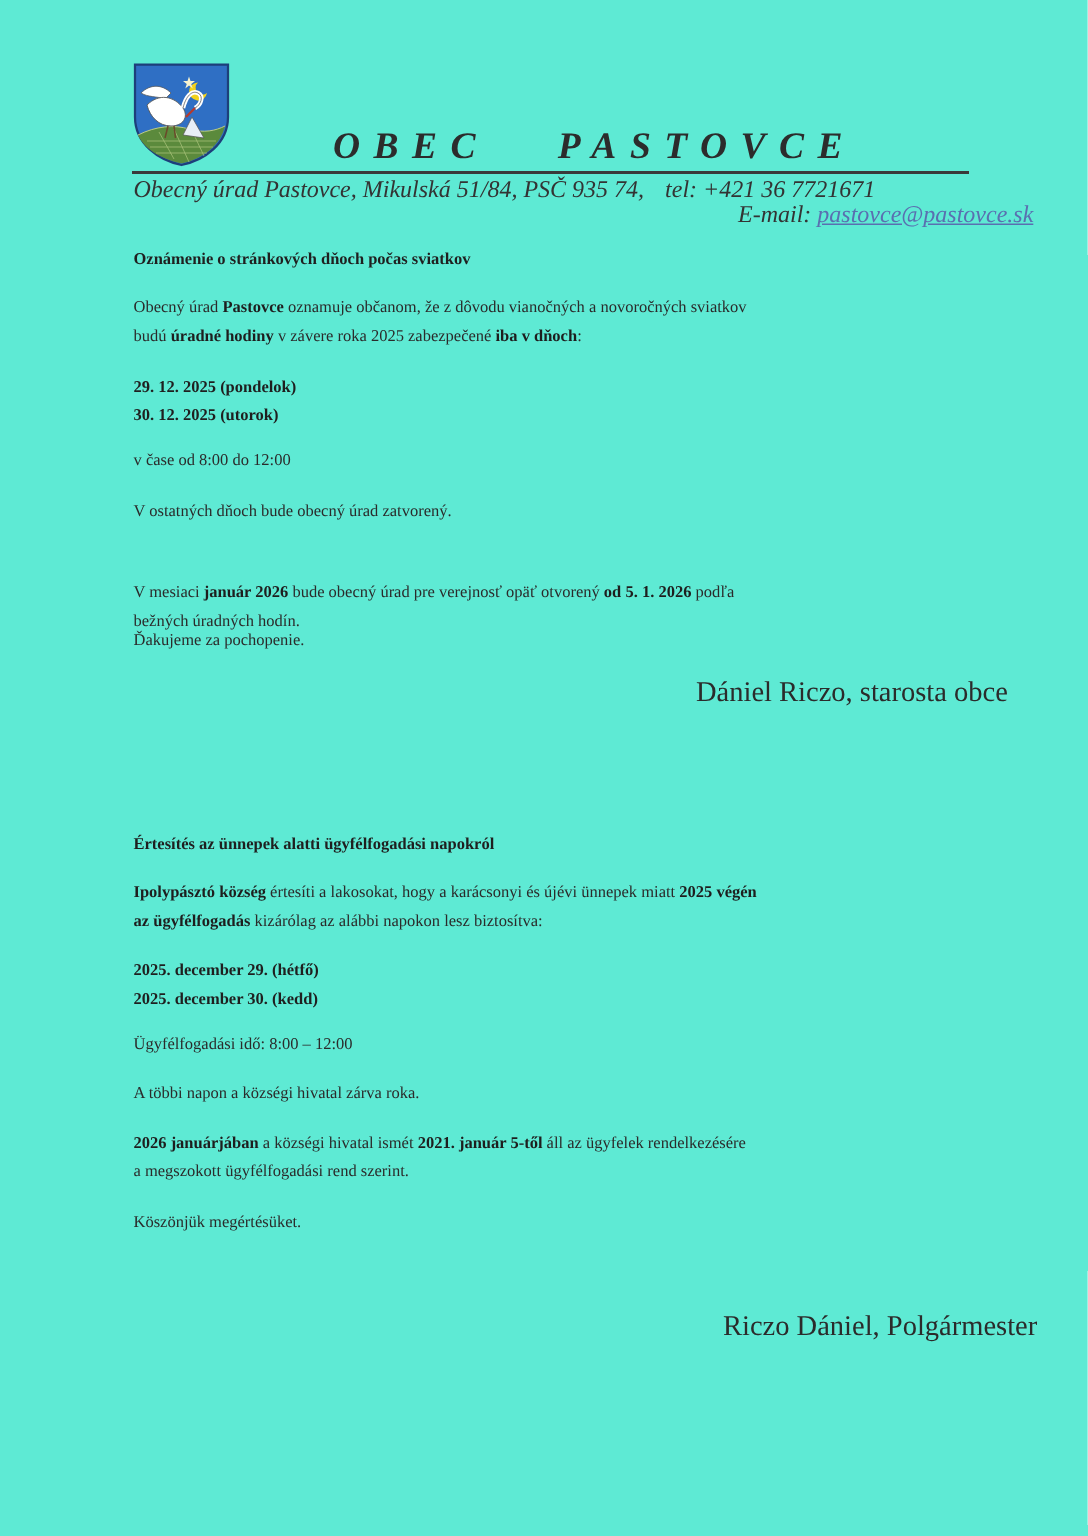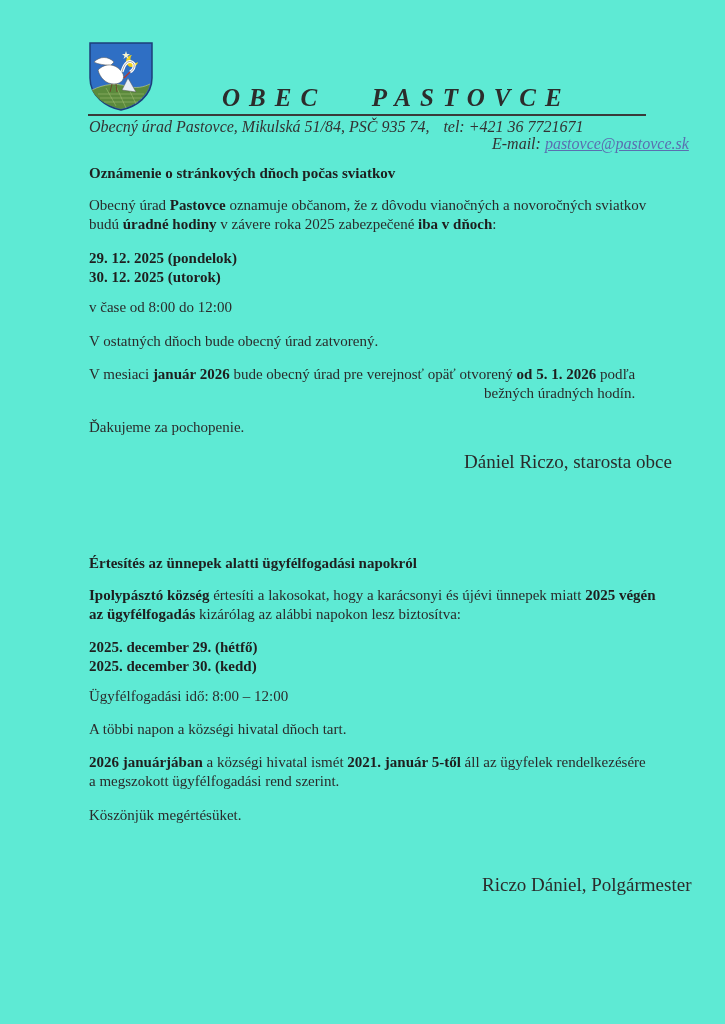--- a/index.html
+++ b/index.html
@@ -22,21 +22,21 @@
     }
     .letterhead-address {
       position: absolute; left: 89px; top: 118px; width: 560px;
       font-family: "Liberation Serif", serif; font-style: italic; font-size: 16px; color: #333;
       white-space: nowrap;
     }
     .letterhead-address .tel { margin-left: 14px; }
     .letterhead-address .mail { position: absolute; left: 403px; top: 17px; }
     .letterhead-address .mail a { color: #5a6fb0; text-decoration: underline; }
 
-    .text { position: absolute; left: 89px; font-size: 15px; line-height: 18.5px; color: #2b2b2b; white-space: nowrap; }
+    .text { position: absolute; left: 89px; font-size: 11px; line-height: 18.5px; color: #2b2b2b; white-space: nowrap; }
     .text b { font-weight: bold; color: #1e1e1e; }
     .heading { font-weight: bold; color: #1f1f1f; }
     .sig { position: absolute; font-size: 19px; color: #2b2b2b; white-space: nowrap; }
   </style>
 </head>
 <body>
 
 <div class="page">
 
   <div class="crest">
@@ -80,42 +80,42 @@
   </div>
 
   <div class="text" style="top:249px;">
     <div class="heading">29. 12. 2025 (pondelok)</div>
     <div class="heading">30. 12. 2025 (utorok)</div>
   </div>
 
   <div class="text" style="top:298px;">v čase od 8:00 do 12:00</div>
   <div class="text" style="top:332px;">V ostatných dňoch bude obecný úrad zatvorený.</div>
 
-  <div class="text" style="top:365px;text-align:right;">
+  <div class="text" style="top:386px;">
     <div><span>V mesiaci </span><b>január 2026</b><span> bude obecný úrad pre verejnosť opäť otvorený </span><b>od 5. 1. 2026</b><span> podľa</span></div>
     <div>bežných úradných hodín.</div>
   </div>
 
   <div class="text" style="top:418px;">Ďakujeme za pochopenie.</div>
   <div class="sig" style="top:451px; left:464px;">Dániel Riczo, starosta obce</div>
 
   <div class="text heading" style="top:554px;">Értesítés az ünnepek alatti ügyfélfogadási napokról</div>
 
   <div class="text" style="top:586px;">
     <div><b>Ipolypásztó község</b><span> értesíti a lakosokat, hogy a karácsonyi és újévi ünnepek miatt </span><b>2025 végén</b></div>
     <div><b>az ügyfélfogadás</b><span> kizárólag az alábbi napokon lesz biztosítva:</span></div>
   </div>
 
   <div class="text" style="top:638px;">
     <div class="heading">2025. december 29. (hétfő)</div>
     <div class="heading">2025. december 30. (kedd)</div>
   </div>
 
   <div class="text" style="top:687px;">Ügyfélfogadási idő: 8:00 – 12:00</div>
-  <div class="text" style="top:720px;">A többi napon a községi hivatal dňoch tart.</div>
+  <div class="text" style="top:720px;">A többi napon a községi hivatal zárva roka.</div>
 
   <div class="text" style="top:753px;">
     <div><b>2026 januárjában</b><span> a községi hivatal ismét </span><b>2021. január 5-től</b><span> áll az ügyfelek rendelkezésére</span></div>
     <div>a megszokott ügyfélfogadási rend szerint.</div>
   </div>
 
   <div class="text" style="top:806px;">Köszönjük megértésüket.</div>
   <div class="sig" style="top:874px; left:482px;">Riczo Dániel, Polgármester</div>
 
 </div>

